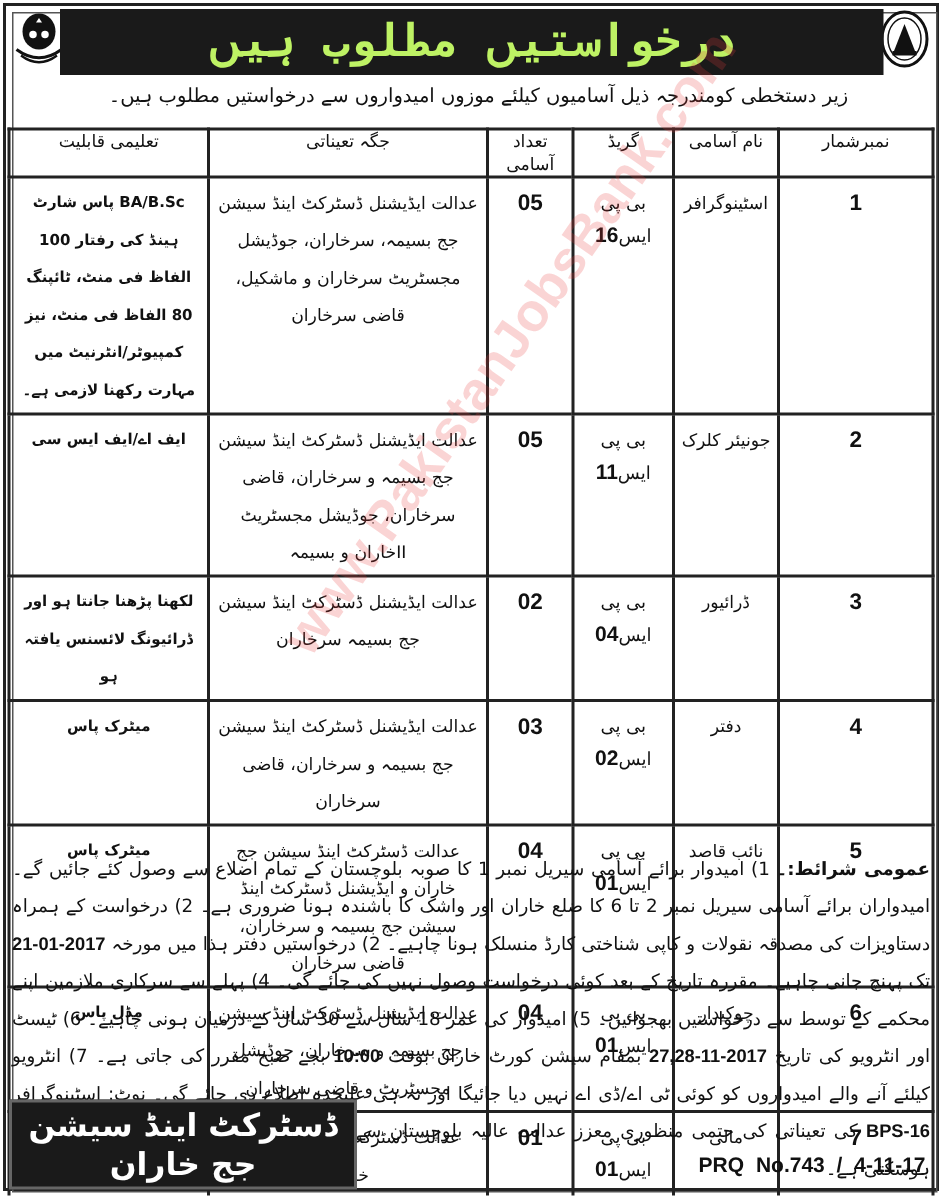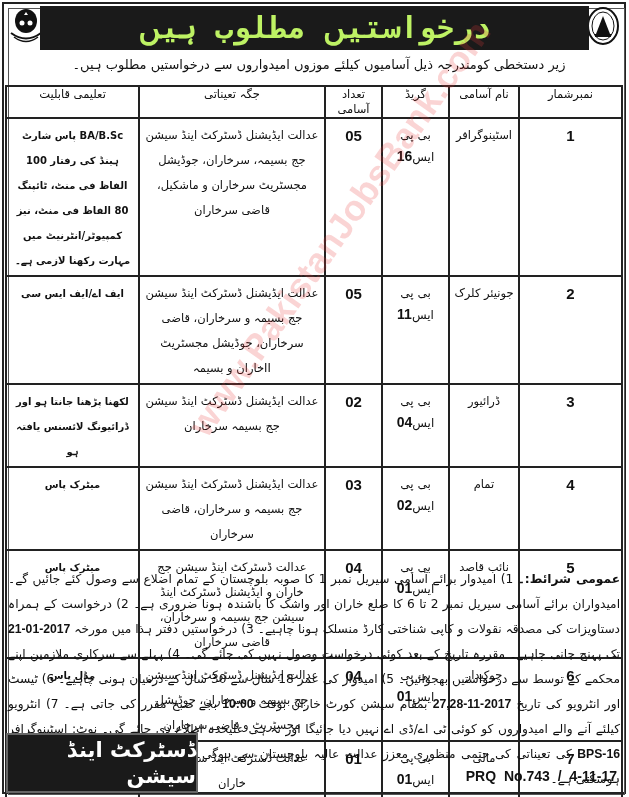--- a/index.html
+++ b/index.html
@@ -18,21 +18,21 @@
   table.jobs th { font-weight: normal; height: 19px; padding: 0 3px; font-size: 11.5px; line-height: 15px; }
   table.jobs td.num { font-family: "Liberation Sans", sans-serif; font-weight: bold; font-size: 15px; padding-top: 6px; }
   table.jobs td.grade { font-size: 12px; padding-top: 6px; }
   table.jobs td.grade .g-num { font-family: "Liberation Sans", sans-serif; font-weight: bold; font-size: 14px; }
   table.jobs td.post { font-size: 11.5px; padding-top: 6px; margin-left: 48px; }
   table.jobs td.place { font-size: 11.5px; line-height: 25px; padding-top: 4px; }
   table.jobs td.qual { font-size: 10px; line-height: 25px; padding-top: 4px; font-weight: bold; margin-left: 22px; }
   .terms { position: absolute; left: 8px; top: 567px; width: 612px; direction: rtl; text-align: justify; font-size: 12.2px; line-height: 25px; font-family: "DejaVu Sans", sans-serif; }
   .terms span.lbl { font-weight: bold; }
   .terms .ltr { font-family: "Liberation Sans", sans-serif; font-weight: bold; direction: ltr; unicode-bidi: embed; }
-  .signbox { position: absolute; left: 6px; top: 733px; width: 192px; height: 60px; background: #1a1a1a; border: 2px solid #666; display: flex; flex-direction: column; align-items: center; justify-content: center; }
+  .signbox { position: absolute; left: 6px; top: 733px; width: 232px; height: 60px; background: #1a1a1a; border: 2px solid #666; display: flex; flex-direction: column; align-items: center; justify-content: center; }
   .sign-line { color: #fff; font-weight: bold; font-size: 21px; line-height: 26px; direction: rtl; font-family: "DejaVu Sans", sans-serif; }
   .prq { position: absolute; right: 12px; top: 768px; font-family: "Liberation Sans", sans-serif; font-weight: bold; font-size: 14px; word-spacing: 4px; }
   .watermark { position: absolute; left: 180px; top: 420px; transform: rotate(-55deg); transform-origin: left top; color: rgba(230, 60, 60, 0.22); font-family: "Liberation Sans", sans-serif; font-weight: bold; font-size: 36px; white-space: nowrap; pointer-events: none; }
 </style>
 </head>
 <body>
 
 <div class="frame">
   <div class="inner"></div>
 </div>
@@ -101,21 +101,21 @@
     <tr style="height:53px">
       <td class="num">3</td>
       <td class="post">ڈرائیور</td>
       <td class="grade"><span>بی پی ایس</span><span class="g-num">04</span></td>
       <td class="num">02</td>
       <td class="place">عدالت ایڈیشنل ڈسٹرکٹ اینڈ سیشن جج بسیمہ سرخاران</td>
       <td class="qual">لکھنا پڑھنا جانتا ہو اور ڈرائیونگ لائسنس یافتہ ہو</td>
     </tr>
     <tr style="height:54px">
       <td class="num">4</td>
-      <td class="post">تمام</td>
+      <td class="post">دفتر</td>
       <td class="grade"><span>بی پی ایس</span><span class="g-num">02</span></td>
       <td class="num">03</td>
       <td class="place">عدالت ایڈیشنل ڈسٹرکٹ اینڈ سیشن جج بسیمہ و سرخاران، قاضی سرخاران</td>
       <td class="qual">میٹرک پاس</td>
     </tr>
     <tr style="height:54px">
       <td class="num">5</td>
       <td class="post">نائب قاصد</td>
       <td class="grade"><span>بی پی ایس</span><span class="g-num">01</span></td>
       <td class="num">04</td>
@@ -138,35 +138,36 @@
       <td class="place">عدالت ڈسٹرکٹ اینڈ سیشن جج خاران</td>
       <td class="qual">پڑھا لکھا ہو اور متعلقہ کام میں مہارت رکھتا ہو۔</td>
     </tr>
   </tbody>
 </table>
 
 <div class="terms">
   <span class="lbl">عمومی شرائط:۔</span>
   <span>1) امیدوار برائے آسامی سیریل نمبر 1 کا صوبہ بلوچستان کے تمام اضلاع سے وصول کئے جائیں گے۔ امیدواران برائے آسامی سیریل نمبر 2 تا 6 کا ضلع خاران اور واشک کا باشندہ ہونا ضروری ہے۔</span>
   <span>2) درخواست کے ہمراہ دستاویزات کی مصدقہ نقولات و کاپی شناختی کارڈ منسلک ہونا چاہیے۔</span>
-  <span>3) درخواستیں دفتر ہذا میں مورخہ</span>
+  <span>2) درخواستیں دفتر ہذا میں مورخہ</span>
   <span class="ltr">21-01-2017</span>
   <span>تک پہنچ جانی چاہیے۔ مقررہ تاریخ کے بعد کوئی درخواست وصول نہیں کی جائے گی۔</span>
   <span>4) پہلے سے سرکاری ملازمین اپنے محکمے کے توسط سے درخواستیں بھجوائیں۔</span>
   <span>5) امیدوار کی عمر 18 سال سے 30 سال کے درمیان ہونی چاہیے۔</span>
   <span>6) ٹیسٹ اور انٹرویو کی تاریخ</span>
   <span class="ltr">27,28-11-2017</span>
   <span>بمقام سیشن کورٹ خاران بوقت</span>
   <span class="ltr">10:00</span>
   <span>بجے صبح مقرر کی جاتی ہے۔</span>
   <span>7) انٹرویو کیلئے آنے والے امیدواروں کو کوئی ٹی اے/ڈی اے نہیں دیا جائیگا اور نہ ہی علیحدہ اطلاع دی جائے گی۔</span>
   <span>نوٹ: اسٹینوگرافر</span>
   <span class="ltr">BPS-16</span>
   <span>کی تعیناتی کی حتمی منظوری معزز عدالت عالیہ بلوچستان سے ہوگی۔ آسامیوں کی تعداد میں کمی بیشی ہوسکتی ہے۔</span>
 </div>
 
 <div class="signbox">
   <div class="sign-line">ڈسٹرکٹ اینڈ سیشن</div>
+  <div class="sign-line">جج خاران</div>
 </div>
 
 <div class="prq">PRQ No.743 / 4-11-17</div>
 
 <div class="watermark">www.PakistanJobsBank.com</div>
 
 </body></html>

